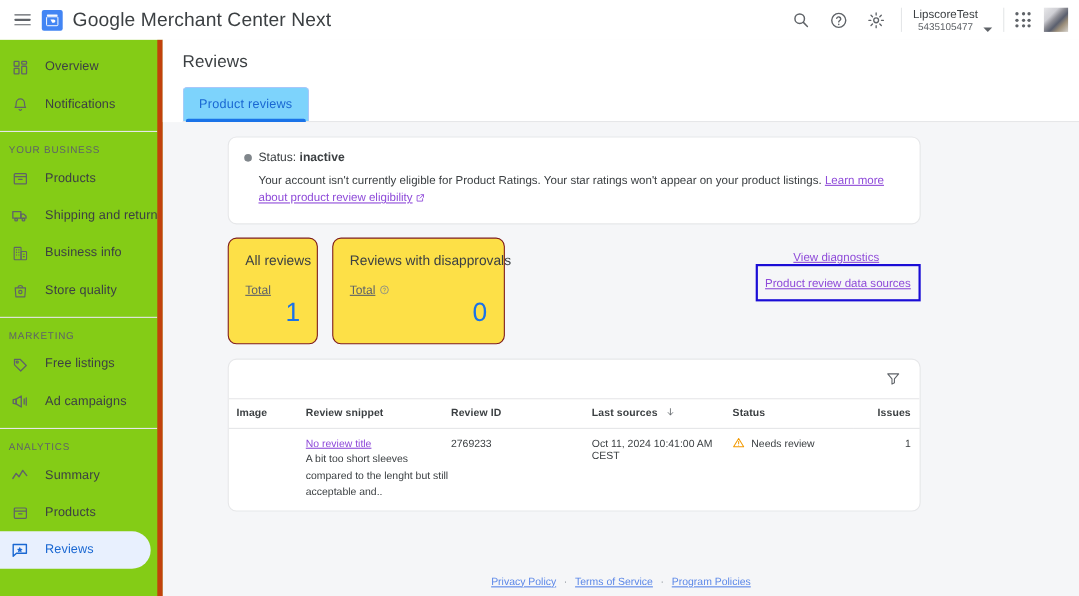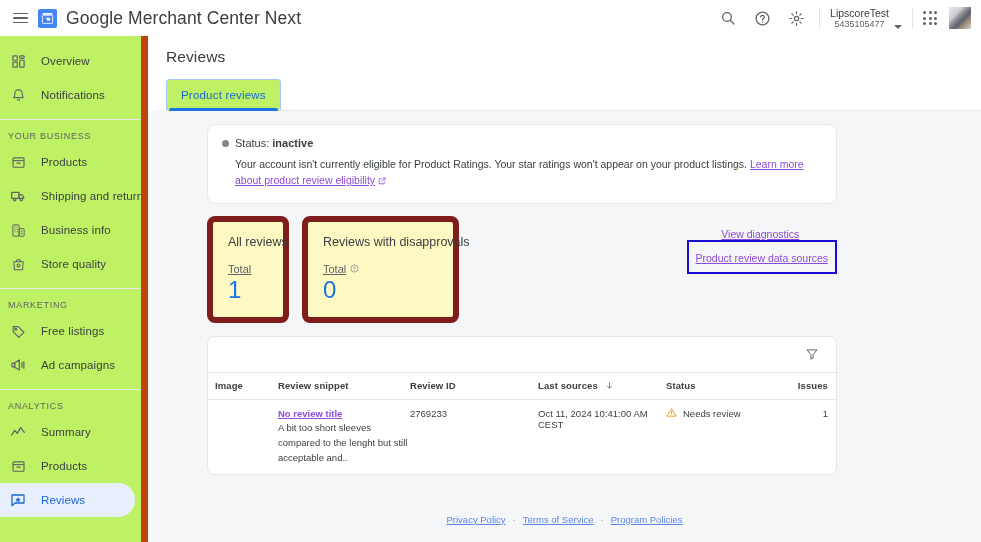--- a/index.html
+++ b/index.html
@@ -48,22 +48,22 @@
     background:
       linear-gradient(135deg,#e8e8ea 0%,#cfcfd4 30%,#8d8d94 45%,#5a5f6e 60%,#9b8e7a 75%,#d6d2cc 100%);
     filter: blur(0.4px);
   }
 
   
   .body { display:flex; flex:1 1 auto; min-height:0; }
 
   
   .sidebar {
-    width: 148px; min-width:148px; background:#bef264;
-    border-right: 7px solid #c2410c;
+    width: 148px; min-width:148px; background:#84cc16;
+    border-right: 5px solid #c2410c;
     padding-top: 8px; overflow:hidden;
   }
   .nav-item {
     display:flex; align-items:center; height: 34px;
     padding-left: 8px; cursor:pointer;
     border-top-right-radius: 17px; border-bottom-right-radius: 17px;
     margin-right: 6px;
   }
   .nav-item.active { background:#e8f0fe; }
   .nav-item.active .nav-label { color:#1967d2; font-weight:500;}
@@ -76,21 +76,21 @@
     padding: 11px 0 4px 8px; text-transform:uppercase;
   }
 
   
   .main { flex:1 1 auto; background:#f5f6f8; display:flex; flex-direction:column; min-width:0; position:relative;}
   .main-head { background:#fff; padding: 12px 0 0 18px; }
   .page-title { font-size: 15.5px; color:#3c4043; font-weight: 400; letter-spacing:.1px;}
   .tabs { display:flex; margin-top: 13px; border-bottom: 1px solid #e6e7e9; }
   .tab {
     position:relative; font-size: 11.5px; color:#1967d2; font-weight:500;
-    padding: 9px 14px 9px 14px; background:#bef264;
+    padding: 9px 14px 9px 14px; background:#7dd3fc;
     border: 1px solid #a8c7fa; border-bottom: none;
     border-top-left-radius:4px; border-top-right-radius:4px;
     cursor:pointer; letter-spacing:.2px;
   }
   .tab::after { content:""; position:absolute; left:2px; right:2px; bottom:-1px; height:3px; background:#1a73e8; border-radius:2px 2px 0 0;}
 
   .content { flex:1 1 auto; overflow:hidden; padding: 13px 0 0 0; }
   .content-inner { width: 630px; margin-left: 59px; }
 
   
@@ -104,22 +104,22 @@
   .status-text b { font-weight:600; }
   .status-desc {
     margin: 7px 0 0 13px; font-size:10.5px; color:#3c4043; line-height: 1.55; max-width: 572px;
   }
   .link-purple { color:#8f4bd9; text-decoration:underline; cursor:pointer; }
   .ext-ico { display:inline-block; vertical-align:-1px; margin-left:3px; }
 
   
   .cards-row { display:flex; align-items:flex-start; margin-top: 12px; }
   .metric-card {
-    background:#fef9c3; border:6px solid #7f1d1d; border-radius:8px;
-    padding: 13px 15px 14px 15px; min-height: 86px;
+    background:#fde047; border:1px solid #7f1d1d; border-radius:8px;
+    padding: 13px 15px 14px 15px; min-height: 86px; text-align: right;
   }
   .metric-card.first { width: 82px; margin-right: 13px; }
   .metric-card.second { width: 157px; }
   .metric-title { font-size: 12.5px; color:#3c4043; white-space:nowrap; }
   .metric-sub { font-size: 11px; color:#5f6368; margin-top: 14px; display:flex; align-items:center; gap:4px;text-decoration:underline;}
   .metric-val { font-size: 24px; color:#1a73e8; font-weight: 400; margin-top: 2px; line-height:1.1; }
   .help-ico { color:#80868b; display:inline-flex; }
 
   .card-links { margin-left:auto; display:flex; align-items:center; padding-top: 12px; flex-direction: column; }
   .link-plain { font-size:10.5px; color:#8f4bd9; text-decoration:underline; cursor:pointer; }
@@ -139,29 +139,29 @@
     font-size: 9.5px; color:#3c4043; font-weight:600; text-align:left;
     padding: 7px 0 7px 0; border-bottom: 1px solid #e6e7e9; letter-spacing:.1px;
   }
   td { font-size: 9.5px; color:#3c4043; padding: 8px 0 9px 0; vertical-align: top; }
   .col-image   { width: 70px;  padding-left: 7px !important; }
   .col-snippet { width: 132px; }
   .col-id      { width: 128px; }
   .col-updated { width: 128px; }
   .col-status  { width: 110px; }
   .col-issues  { width: 62px; text-align:right; padding-right: 10px !important; }
-  .snip-title { color:#8f4bd9; text-decoration:underline; cursor:pointer; display:inline-block;font-weight:bold; }
+  .snip-title { color:#8f4bd9; text-decoration:underline; cursor:pointer; display:inline-block; }
   .snip-body { color:#3c4043; line-height: 1.6; margin-top:1px; }
   .sort-ico { display:inline-block; margin-left:4px; vertical-align:-1px; color:#5f6368;}
   .status-cell { display:flex; align-items:flex-start; gap:6px; }
   .warn-ico { flex:none; margin-top:-1px; }
 
   
   .footer {
-    position:absolute; left:0; right:0; bottom:10px; height:26px;
+    position:absolute; left:0; right:0; bottom:0; height:26px;
     display:flex; align-items:center; justify-content:center; gap:7px;
     font-size:9.5px;
   }
   .footer a { color:#5b87e8; text-decoration:underline; cursor:pointer; }
   .footer .sep { color:#9aa0a6; }
 </style>
 </head>
 <body>
 
 <div class="app">

